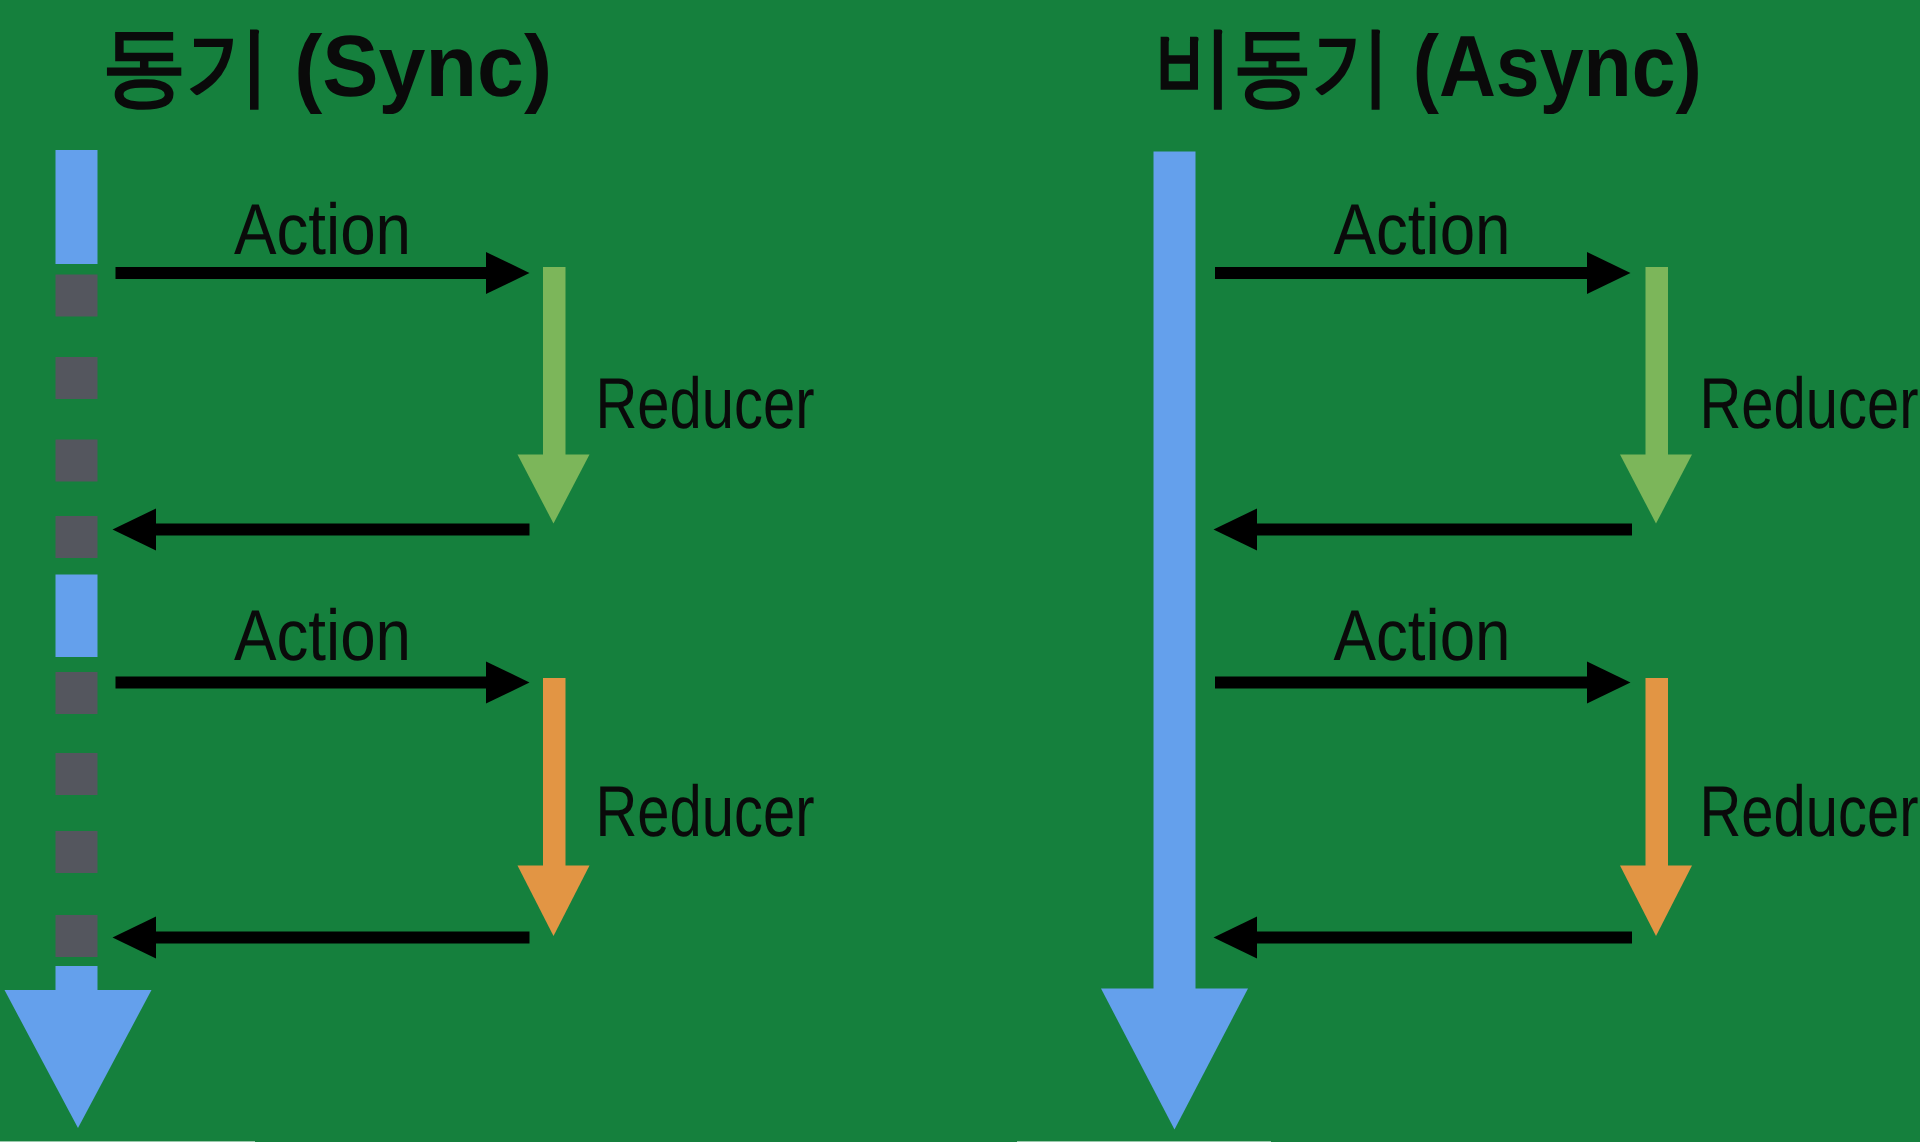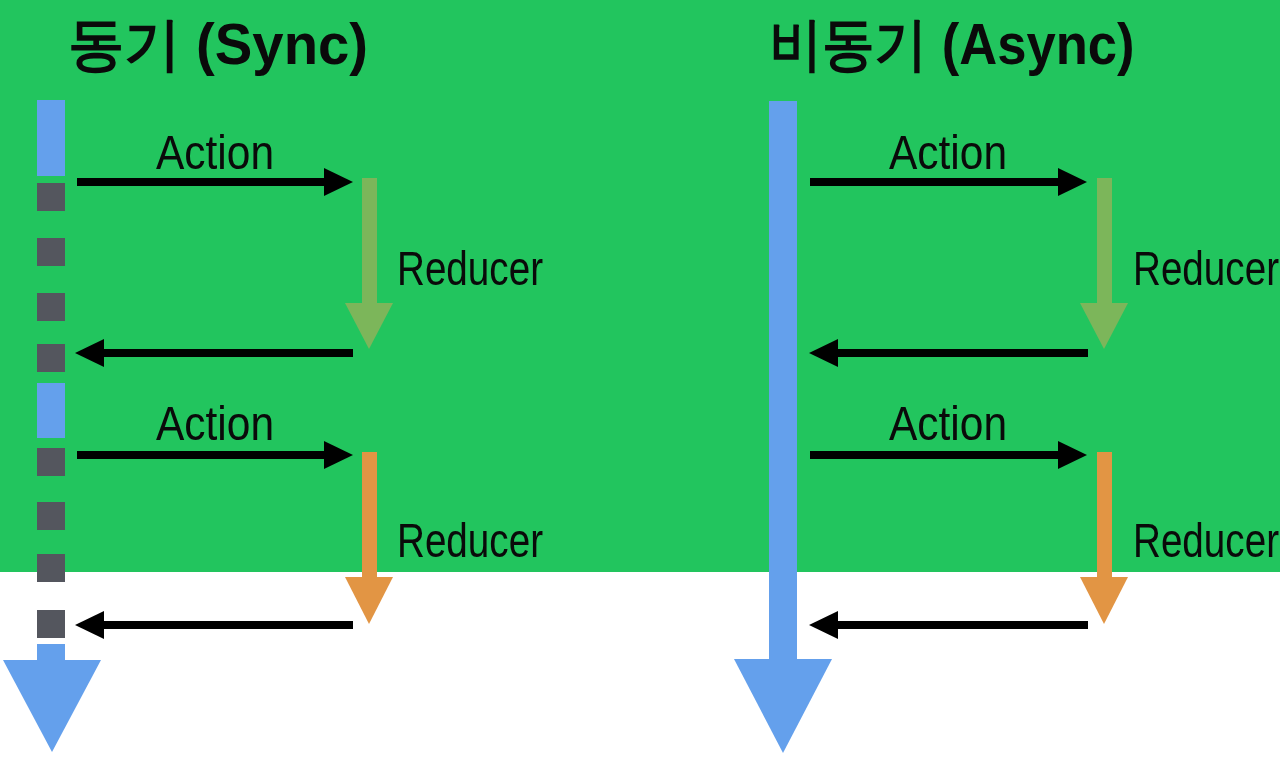--- a/index.html
+++ b/index.html
@@ -7,22 +7,22 @@
     padding: 0;
     background: #ffffff;
     width: 1280px;
     height: 761px;
     overflow: hidden;
     font-family: "Liberation Sans", sans-serif;
   }
   #stage {
     position: relative;
     width: 1280px;
-    height: 572px;
-    background: #22c55e;
+    height: 761px;
+    background: #15803d;
   }
   svg { display: block; }
   text {
     font-family: "Liberation Sans", sans-serif;
     fill: #0a0a0a;
   }
   .panel-title {
     font-size: 58px;
     font-weight: 700;
   }

